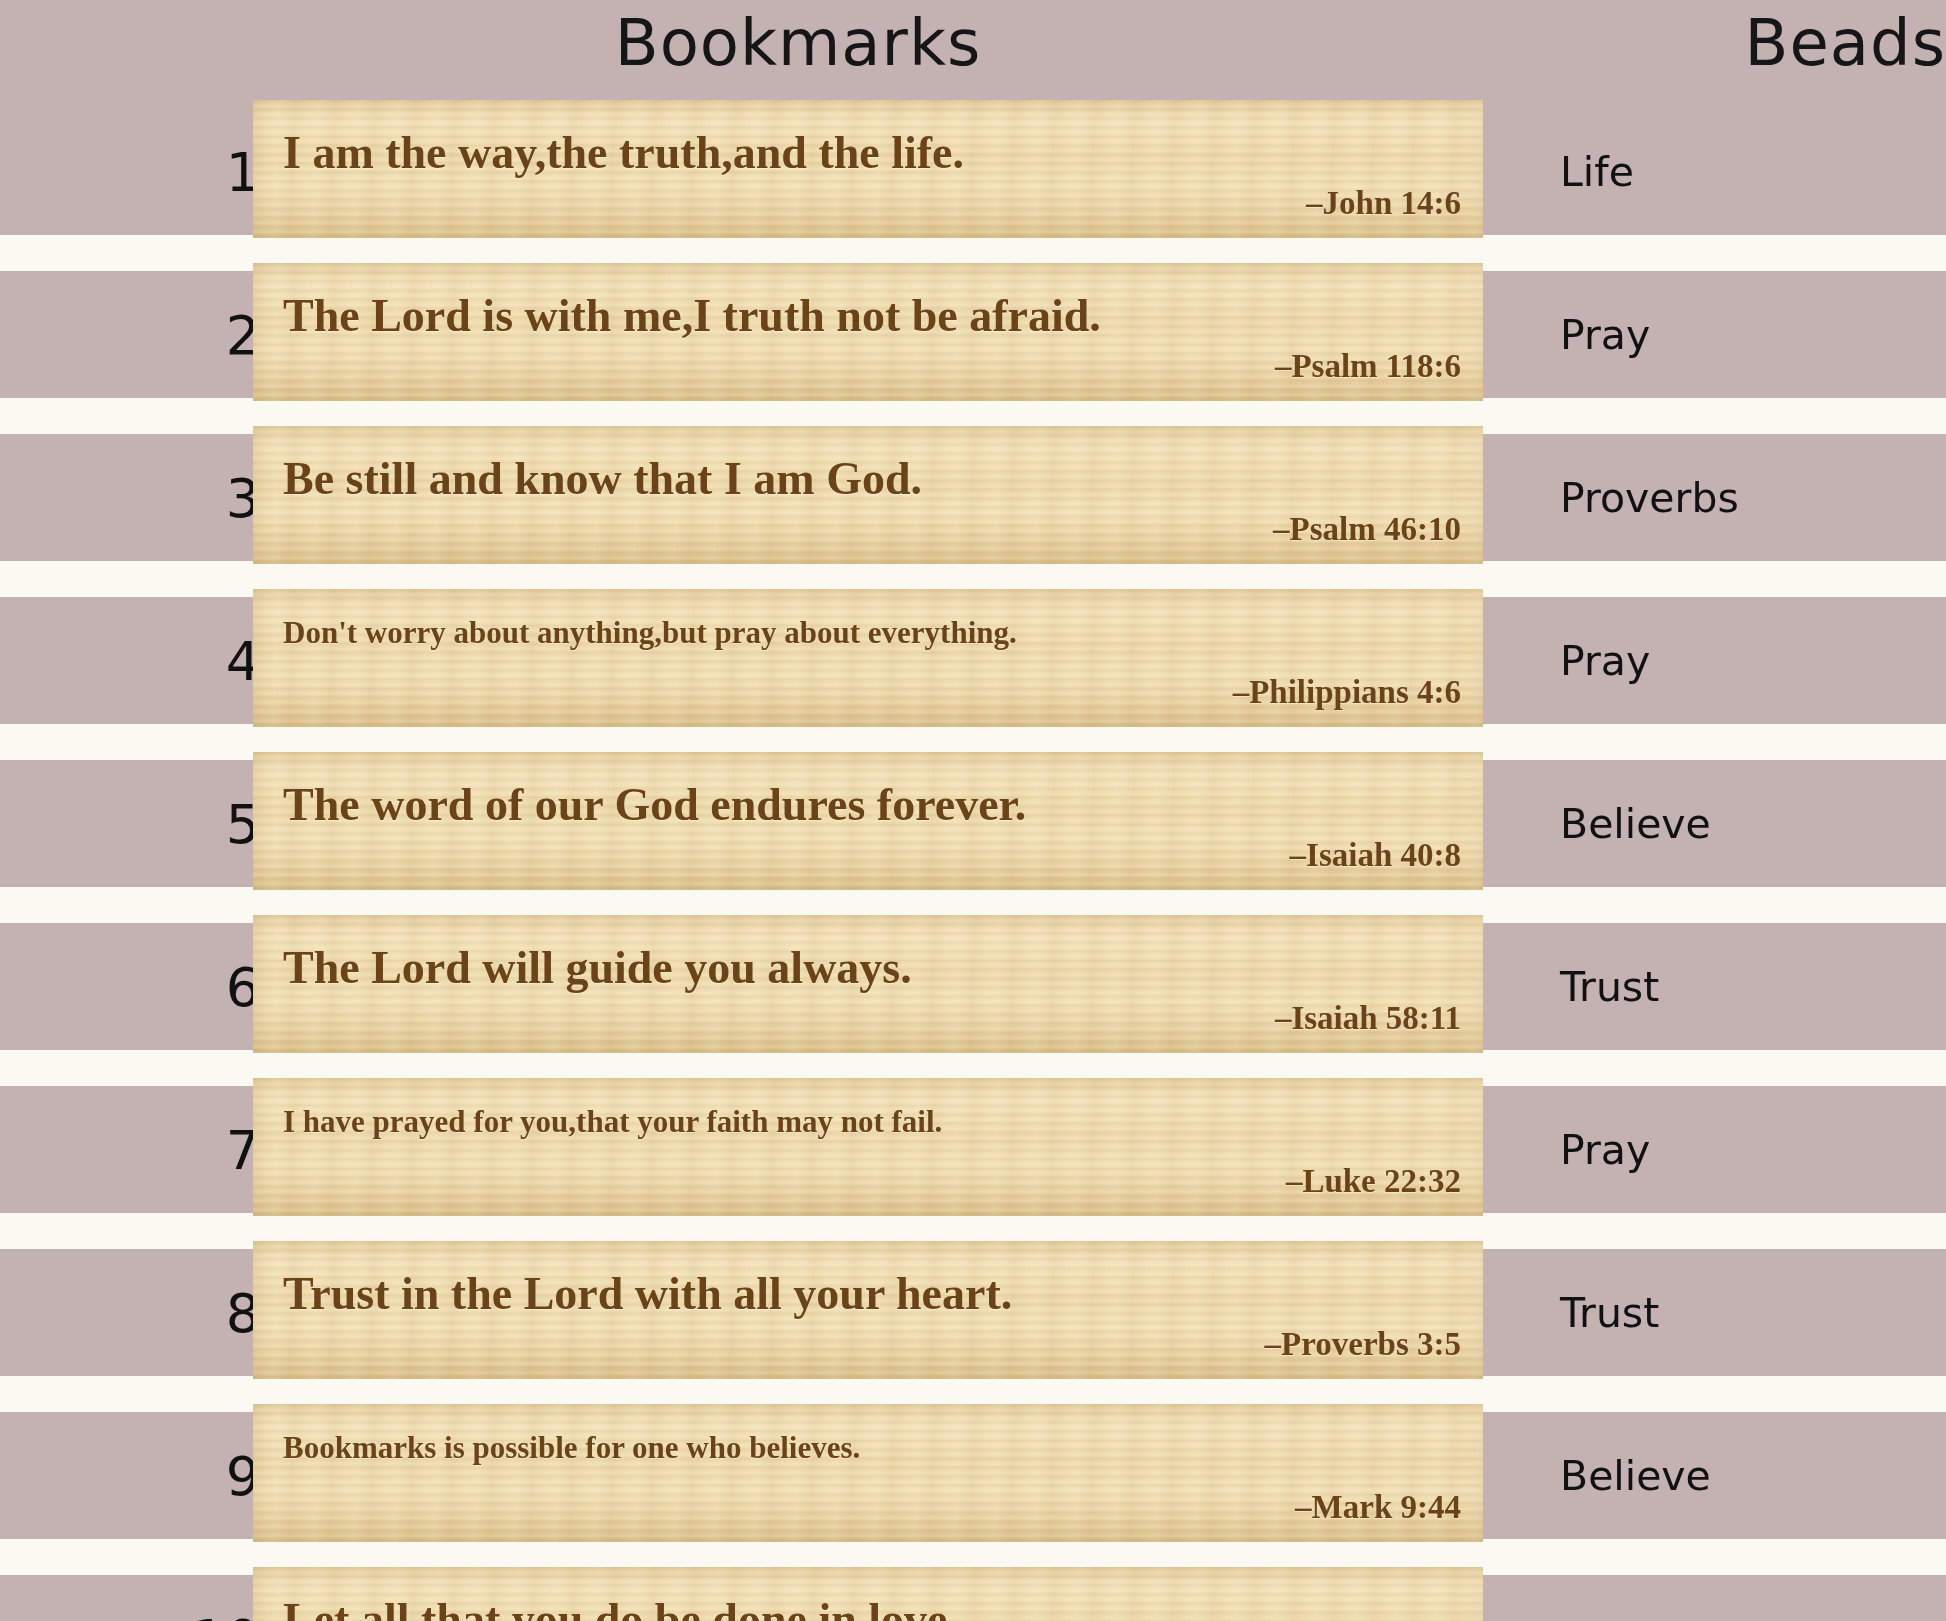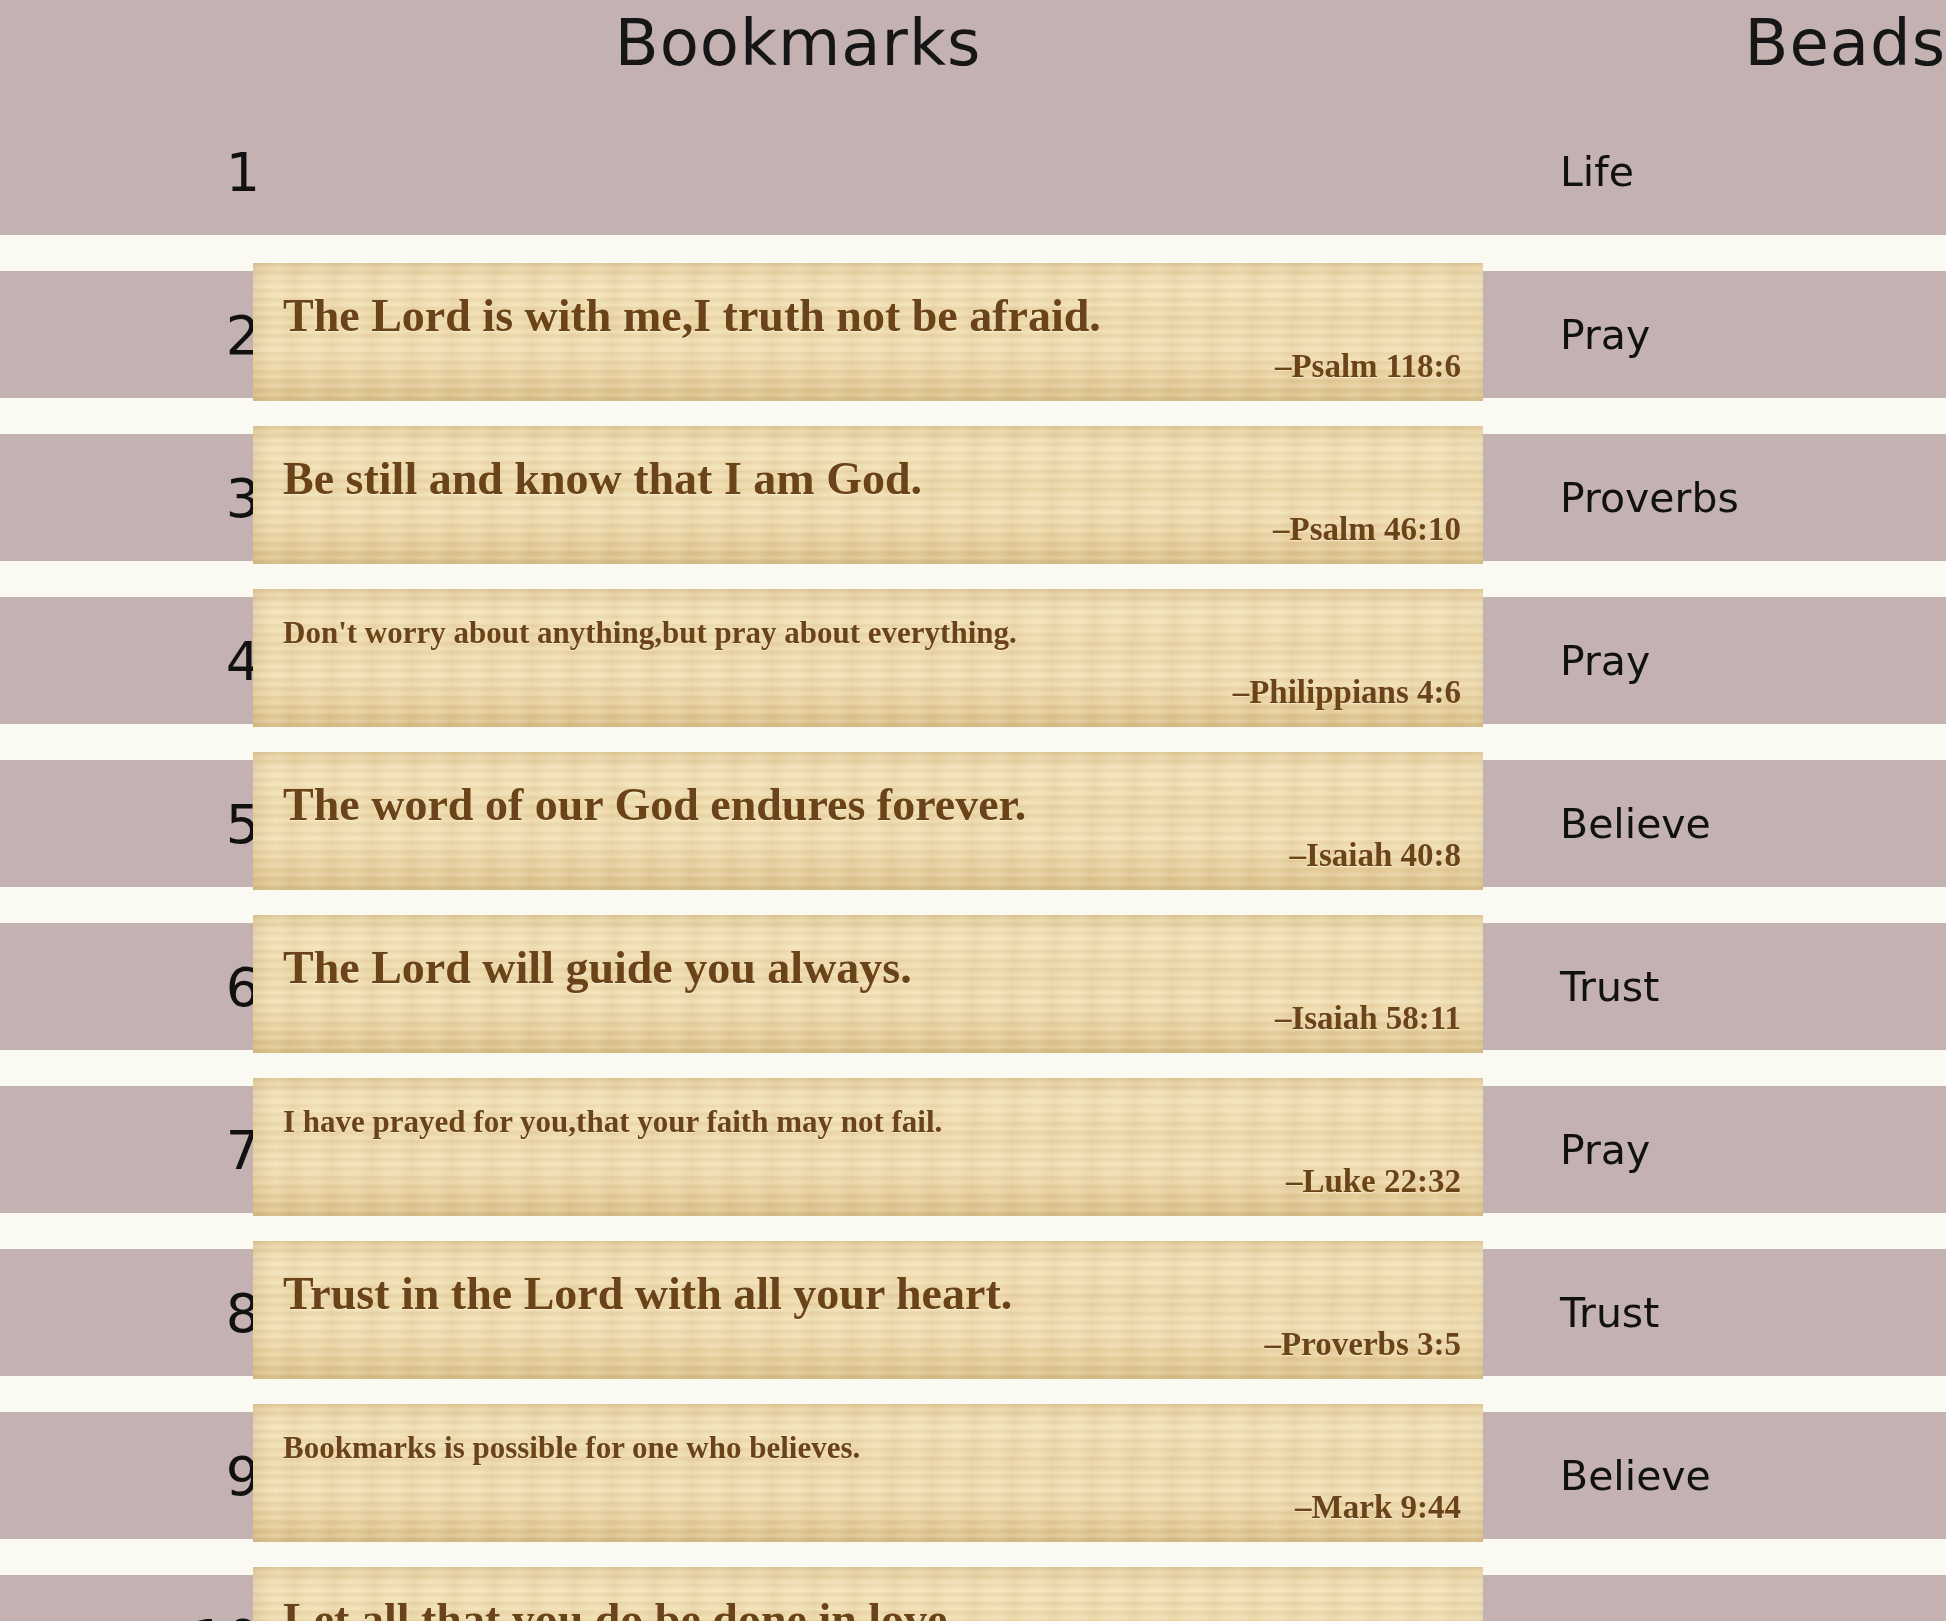--- a/index.html
+++ b/index.html
@@ -140,20 +140,25 @@
 </head>
 <body>
 
 <div class="header">
   <div class="title">Bookmarks</div>
   <div class="title2">Beads</div>
 </div>
 
 <div class="row">
   <div class="num">1</div>
+  <div class="bookmark">
+    <div class="grain"></div>
+    <div class="verse">I am the way,the truth,and the life.</div>
+    <div class="ref">–John 14:6</div>
+  </div>
   <div class="bead">Life</div>
 </div>
 <div class="gap"></div>
 
 <div class="row">
   <div class="num">2</div>
   <div class="bookmark">
     <div class="grain"></div>
     <div class="verse">The Lord is with me,I truth not be afraid.</div>
     <div class="ref">–Psalm 118:6</div>

